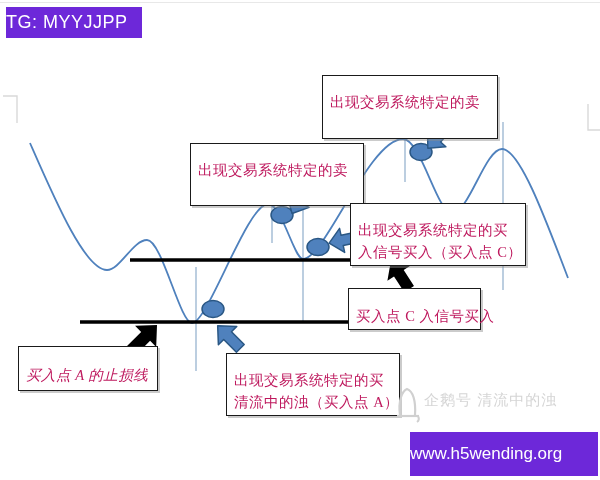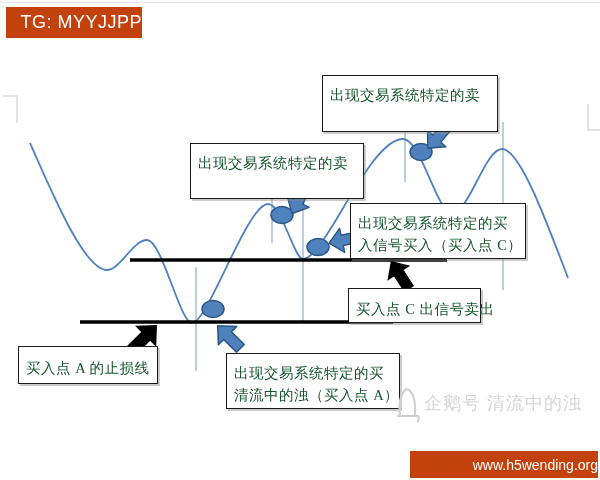--- a/index.html
+++ b/index.html
@@ -3,43 +3,43 @@
 <meta charset="utf-8">
 <style>
   html,body{margin:0;padding:0;}
   body{
     width:600px;height:480px;position:relative;background:#ffffff;
     font-family:"Liberation Sans","DejaVu Sans",sans-serif;
     overflow:hidden;
   }
   .top-hairline{position:absolute;left:0;top:2px;width:600px;height:1px;background:#e8e8e8;}
   .banner{
-    position:absolute;background:#c2410c;color:#ffffff;
-    display:flex;align-items:center;justify-content:flex-end;
+    position:absolute;background:#6d28d9;color:#ffffff;
+    display:flex;align-items:center;justify-content:flex-start;
   }
   .banner.tg{left:6px;top:7px;width:136px;height:31px;font-size:18px;letter-spacing:0.5px;}
-  .banner.site{left:410px;top:451px;width:188px;height:27px;font-size:14px;}
+  .banner.site{left:410px;top:432px;width:188px;height:44px;font-size:17px;}
   #diagram-svg{position:absolute;left:0;top:0;}
   .anno-box{
     position:absolute;background:#ffffff;border:1.4px solid #1a1a1a;
     box-shadow:2px 2px 0 rgba(140,140,140,0.45);
     font-family:"Liberation Serif","DejaVu Serif",serif;
-    color:#14532d;font-size:14.5px;line-height:22px;
-    padding:8px 5px 1px 7px;letter-spacing:0.5px;white-space:nowrap;
+    color:#be185d;font-size:14.5px;line-height:22px;
+    padding:15px 5px 1px 7px;letter-spacing:0.5px;white-space:nowrap;
   }
   .anno-box span{display:block;}
   .box-sell-d{left:322px;top:75px;width:162px;height:46px;}
   .box-sell-b{left:190px;top:143px;width:160px;height:45px;}
   .box-buy-c{left:350px;top:203px;width:162px;height:45px;}
   .box-stop-c{left:348px;top:288px;width:119px;height:24px;line-height:24px;}
-  .box-stop-a{left:18px;top:346px;width:126px;height:27px;line-height:27px;}
+  .box-stop-a{left:18px;top:346px;width:126px;height:27px;line-height:27px;font-style:italic;}
   .box-buy-a{left:226px;top:353px;width:160px;height:45px;}
   .watermark-text{
     position:absolute;left:424px;top:391px;color:#d5d5d5;
-    font-size:18px;letter-spacing:1px;white-space:nowrap;
+    font-size:15px;letter-spacing:1px;white-space:nowrap;
     font-family:"Liberation Sans","DejaVu Sans",sans-serif;
   }
   .penguin-icon{position:absolute;left:392px;top:383px;}
 </style>
 </head>
 <body>
 
 <div class="top-hairline"></div>
 
 <svg id="diagram-svg" width="600" height="480" viewBox="0 0 600 480">
@@ -76,21 +76,21 @@
 <div class="anno-box box-sell-b">
   <span>出现交易系统特定的卖</span>
 </div>
 
 <div class="anno-box box-buy-c">
   <span>出现交易系统特定的买</span>
   <span>入信号买入（买入点 C）</span>
 </div>
 
 <div class="anno-box box-stop-c">
-  <span>买入点 C 出信号卖出</span>
+  <span>买入点 C 入信号买入</span>
 </div>
 
 <div class="anno-box box-stop-a">
   <span>买入点 A 的止损线</span>
 </div>
 
 <div class="anno-box box-buy-a">
   <span>出现交易系统特定的买</span>
   <span>清流中的浊（买入点 A）</span>
 </div>

